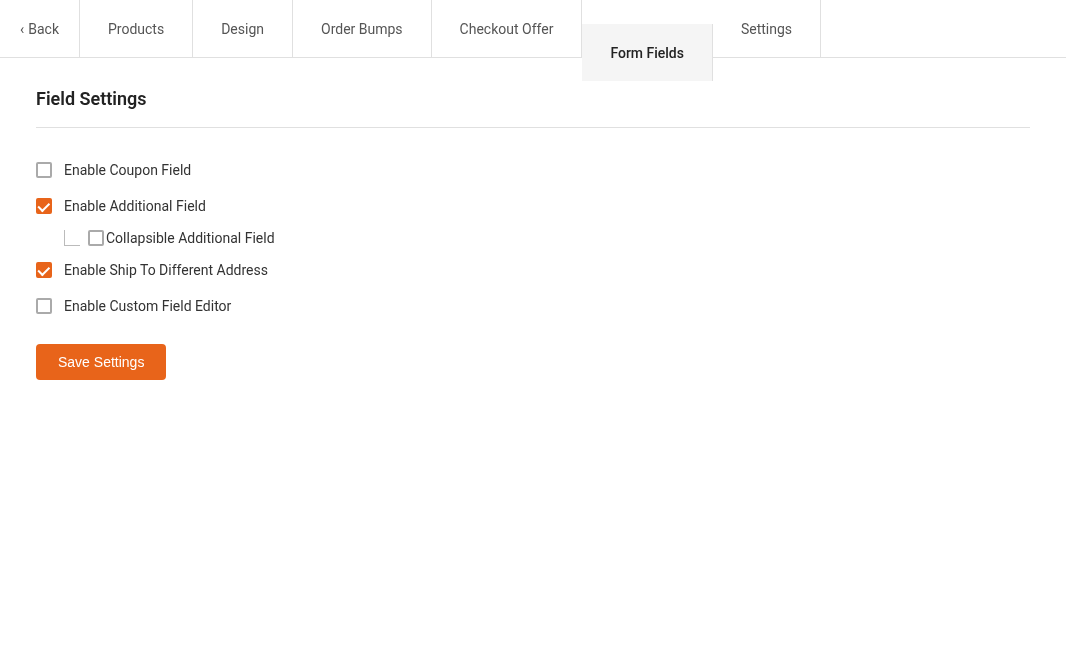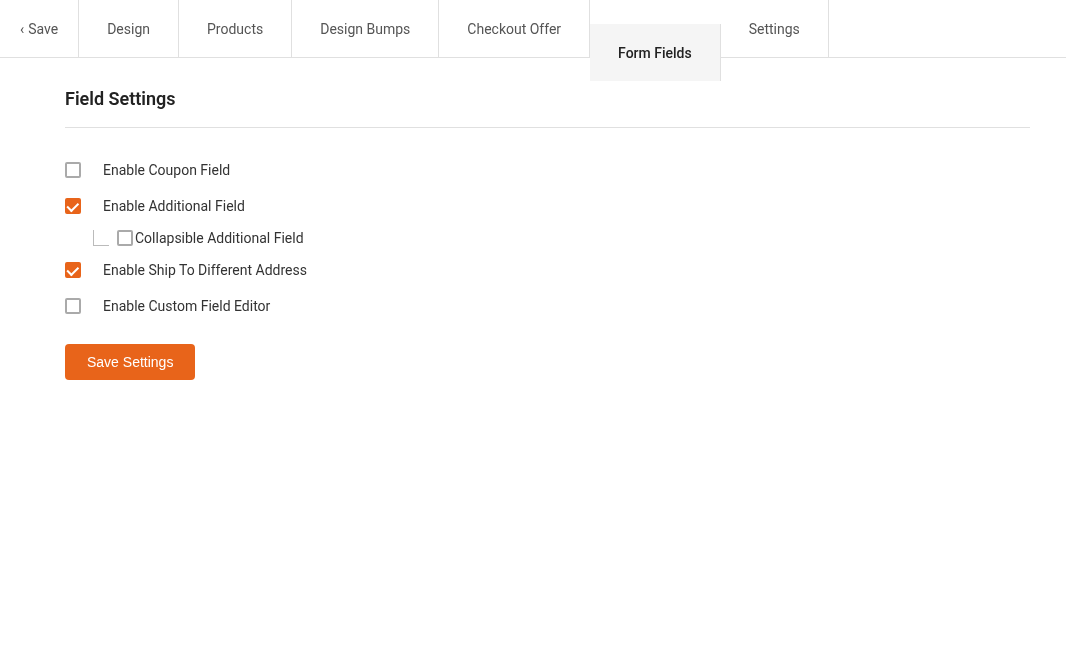--- a/index.html
+++ b/index.html
@@ -57,21 +57,20 @@
     .nav-tab.active {
       background: #f5f5f5;
       font-weight: 500;
       color: #222;
       margin-top: 24px;
     }
 
     
     .main-content {
       padding: 30px 36px;
-      margin-left: 29px;
     }
 
     .section-title {
       font-size: 18px;
       font-weight: 600;
       color: #222;
       margin-bottom: 18px;
     }
 
     .divider {
@@ -82,21 +81,21 @@
 
     .field-settings-list {
       display: flex;
       flex-direction: column;
       gap: 0;
     }
 
     .field-row {
       display: flex;
       align-items: center;
-      gap: 22px;
+      gap: 12px;
       padding: 10px 0;
     }
 
     .field-row label {
       cursor: pointer;
       font-size: 14px;
       color: #333;
     }
 
     .nested-row {
@@ -163,31 +162,31 @@
       cursor: pointer;
       text-align: right;
     }
   </style>
 </head>
 <body>
 
 <nav class="nav-bar">
   <div class="nav-back">
     <span>‹</span>
-    <span>Save</span>
+    <span>Back</span>
   </div>
   <div class="nav-tabs">
     <div class="nav-tab">
+      <span>Products</span>
+    </div>
+    <div class="nav-tab">
       <span>Design</span>
     </div>
     <div class="nav-tab">
-      <span>Products</span>
-    </div>
-    <div class="nav-tab">
-      <span>Design Bumps</span>
+      <span>Order Bumps</span>
     </div>
     <div class="nav-tab">
       <span>Checkout Offer</span>
     </div>
     <div class="nav-tab active">
       <span>Form Fields</span>
     </div>
     <div class="nav-tab">
       <span>Settings</span>
     </div>

